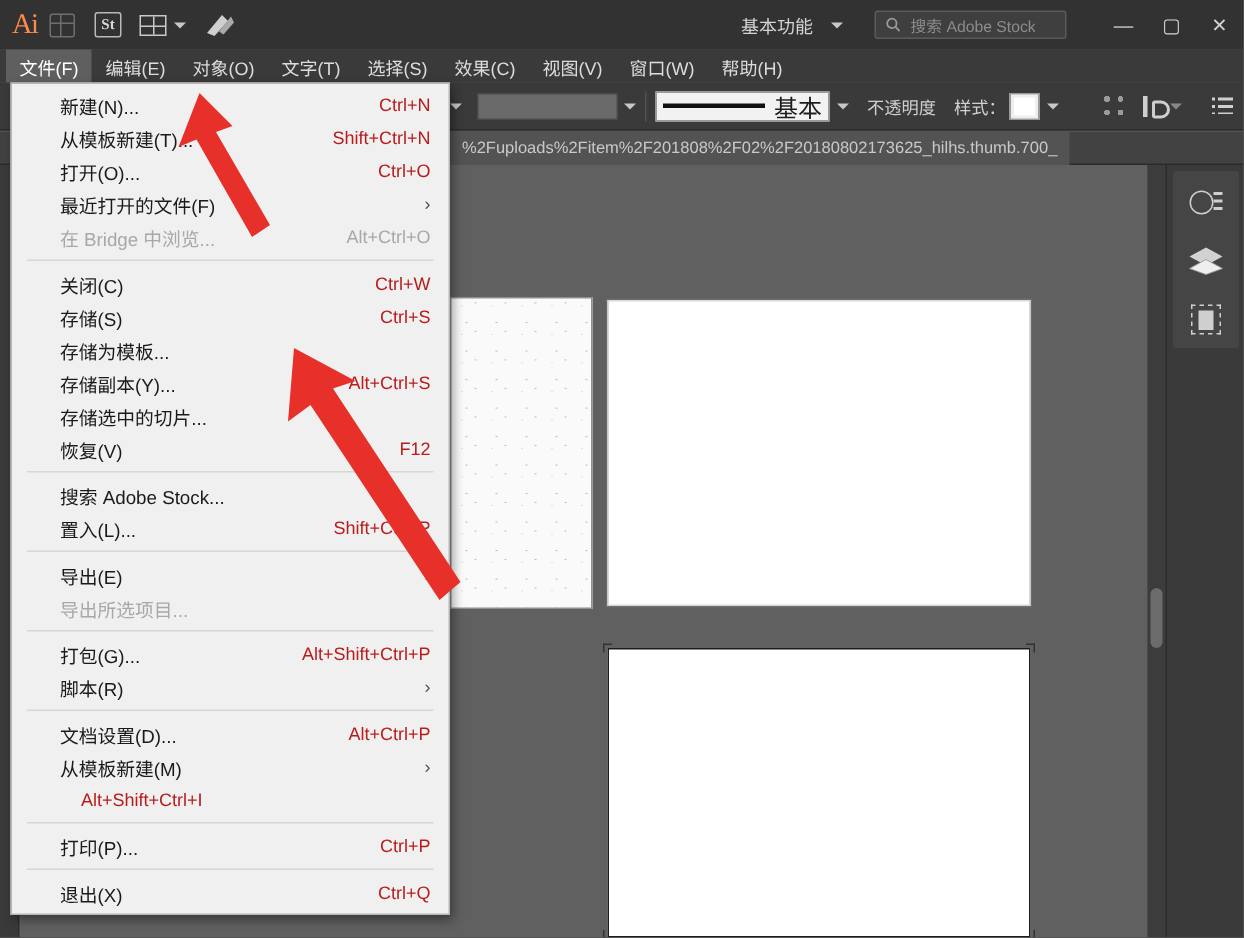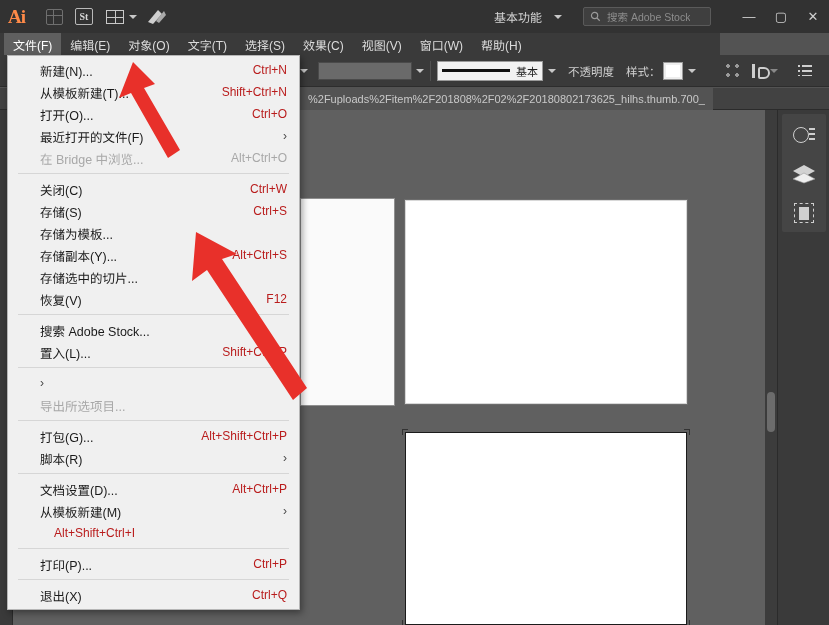--- a/index.html
+++ b/index.html
@@ -22,27 +22,27 @@
   .titlebar {
     position: absolute; left: 0; top: 0;
     width: 829px; height: 33px;
     background: #323232;
     display: flex; align-items: center;
   }
   .ai-logo {
     width: 33px; height: 33px;
     display: flex; align-items: center; justify-content: center;
     font-family: "Liberation Serif", serif;
-    font-weight: bold; font-size: 19px;
+    font-weight: normal; font-size: 19px;
     color: #ff8a48;
     letter-spacing: -1px;
   }
   .tb-icon {
     width: 30px; height: 33px;
-    display: flex; align-items: center; justify-content: flex-end;
+    display: flex; align-items: center; justify-content: flex-start;
     cursor: default;
   }
   .tb-icon svg { display: block; }
   .icon-bridge {
     width: 17px; height: 16px;
     border: 1px solid #6f6f6f;
     border-radius: 2px;
     background:
       linear-gradient(#6f6f6f,#6f6f6f) 0 5px/100% 1px no-repeat,
       linear-gradient(#6f6f6f,#6f6f6f) 6px 0/1px 100% no-repeat;
@@ -91,21 +91,21 @@
   .wc {
     width: 32px; height: 33px;
     display: flex; align-items: center; justify-content: center;
     color: #d0d0d0; font-size: 13px;
     cursor: default;
   }
 
   
   .menubar {
     position: absolute; left: 0; top: 33px;
-    width: 720px; height: 22px;
+    width: 829px; height: 22px;
     background: #3a3a3a;
     display: flex; align-items: center;
     padding-left: 4px;
   }
   .menuitem {
     padding: 3px 9px;
     color: #dcdcdc; font-size: 12px;
     cursor: default;
     white-space: nowrap;
   }
@@ -132,21 +132,21 @@
     border: 1px solid #4a4a4a;
     width: 94px;
   }
   .stroke-widget {
     display: flex; align-items: center;
     height: 20px; background: #f2f2f2;
     border: 1px solid #9a9a9a;
     padding: 0 4px; gap: 6px;
   }
   .stroke-line { width: 68px; height: 3px; background: #111; }
-  .stroke-label { font-size: 11px; color: #1d1d1d; }
+  .stroke-label { font-size: 16px; color: #1d1d1d; }
   .cb-label { color: #d0d0d0; font-size: 11.5px; white-space: nowrap; }
   .style-swatch {
     width: 20px; height: 18px;
     background: #fff;
     border: 1px solid #9a9a9a;
     box-shadow: inset 0 0 0 2px #eee;
   }
   .cb-btn {
     width: 22px; height: 22px;
     display: flex; align-items: center; justify-content: center;
@@ -530,20 +530,21 @@
       <div class="mdiv"></div>
       <div class="mrow">
         <span class="lbl">搜索 Adobe Stock...</span>
       </div>
       <div class="mrow">
         <span class="lbl">置入(L)...</span>
         <span class="sc">Shift+Ctrl+P</span>
       </div>
       <div class="mdiv"></div>
       <div class="mrow">
+        <span class="lbl">导出(E)</span>
         <span class="arrow">›</span>
       </div>
       <div class="mrow disabled">
         <span class="lbl">导出所选项目...</span>
       </div>
       <div class="mdiv"></div>
       <div class="mrow">
         <span class="lbl">打包(G)...</span>
         <span class="sc">Alt+Shift+Ctrl+P</span>
       </div>

